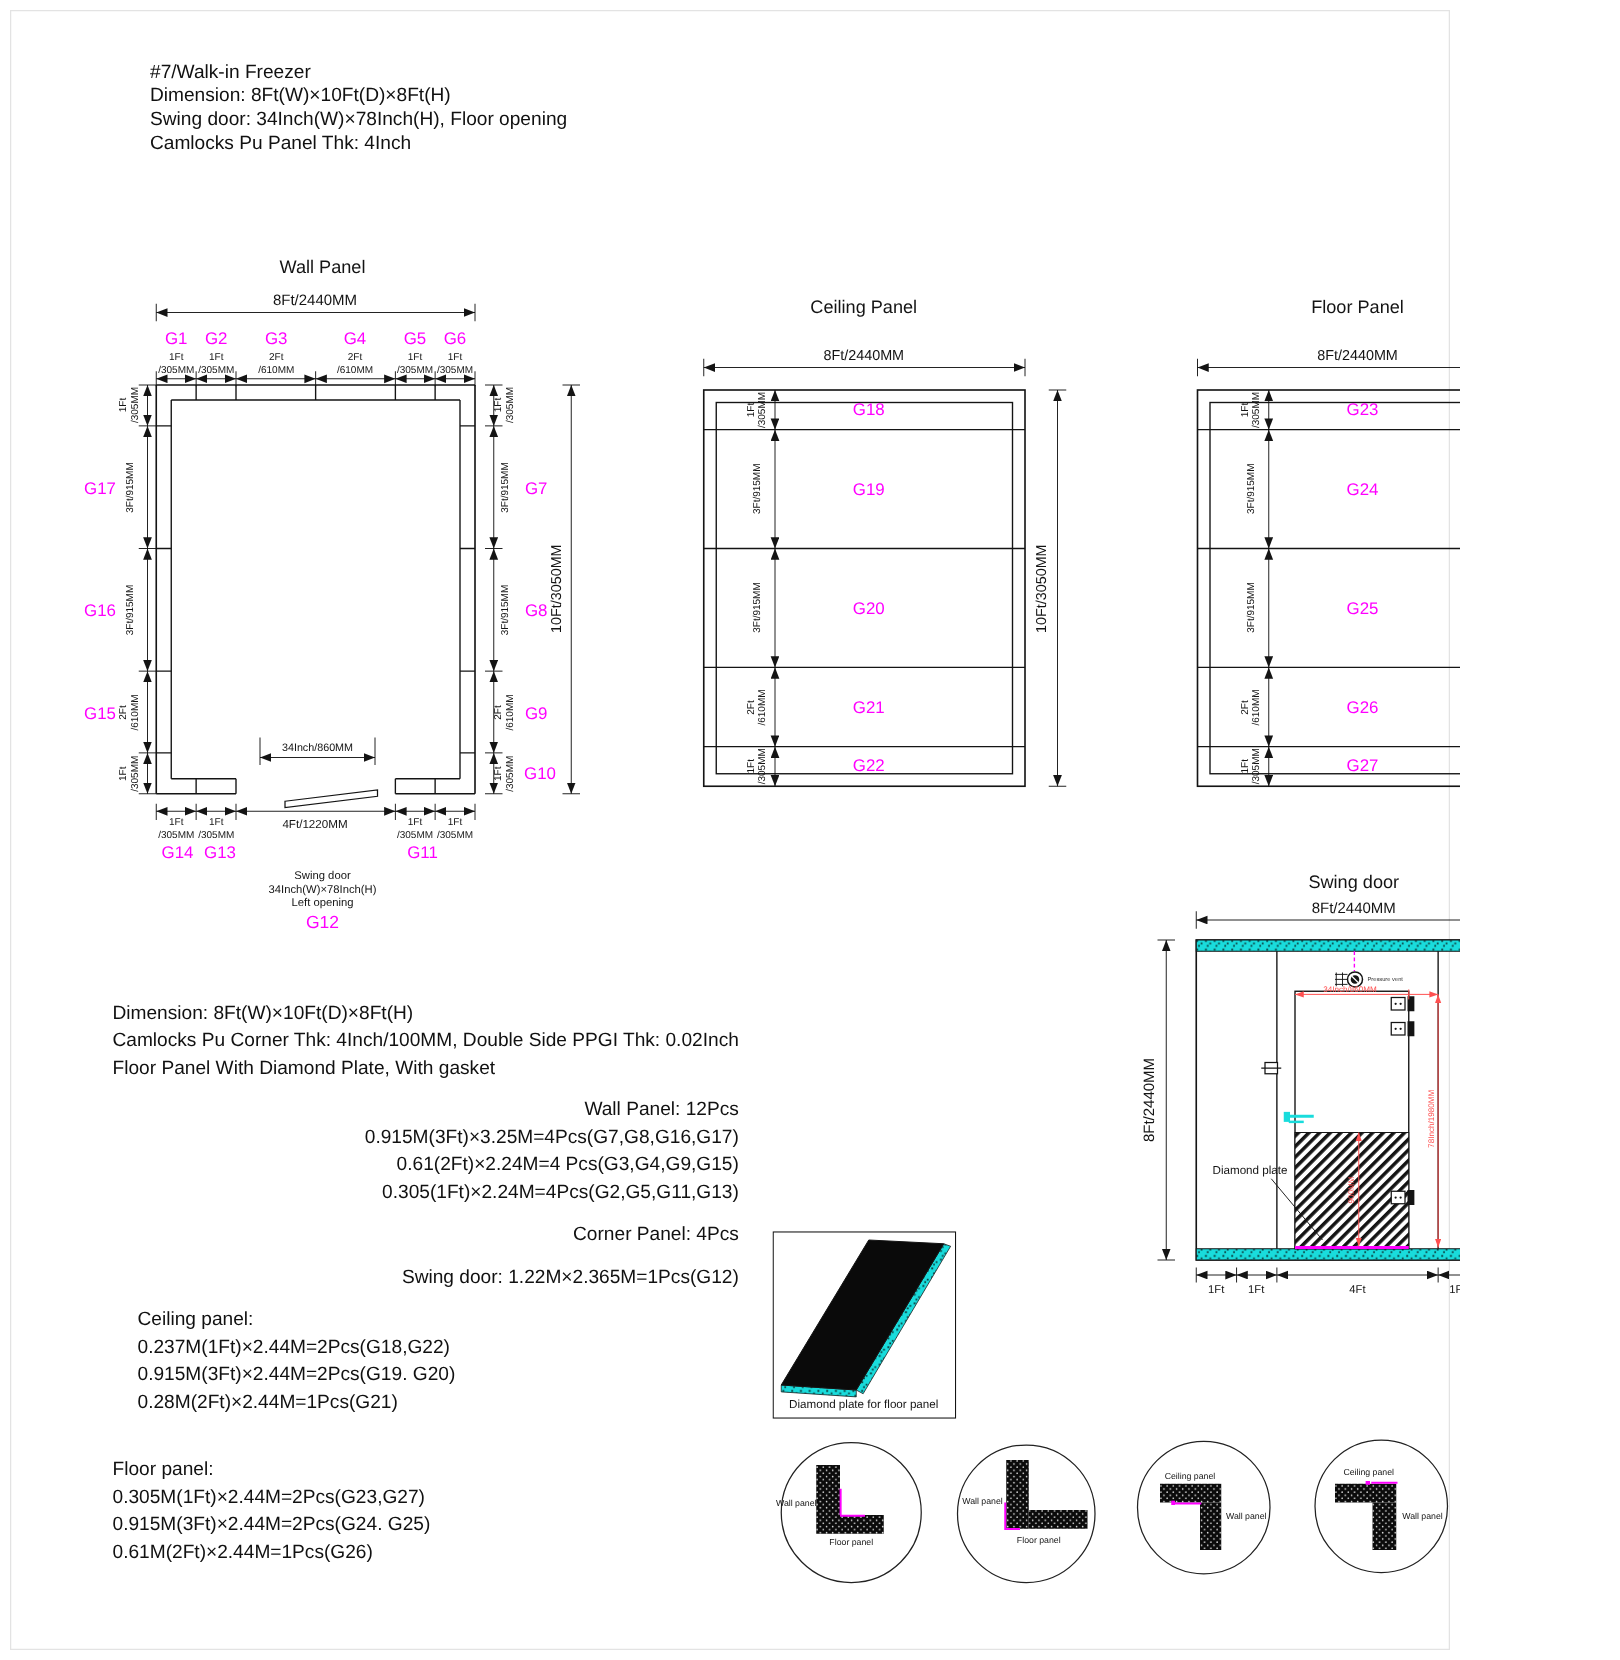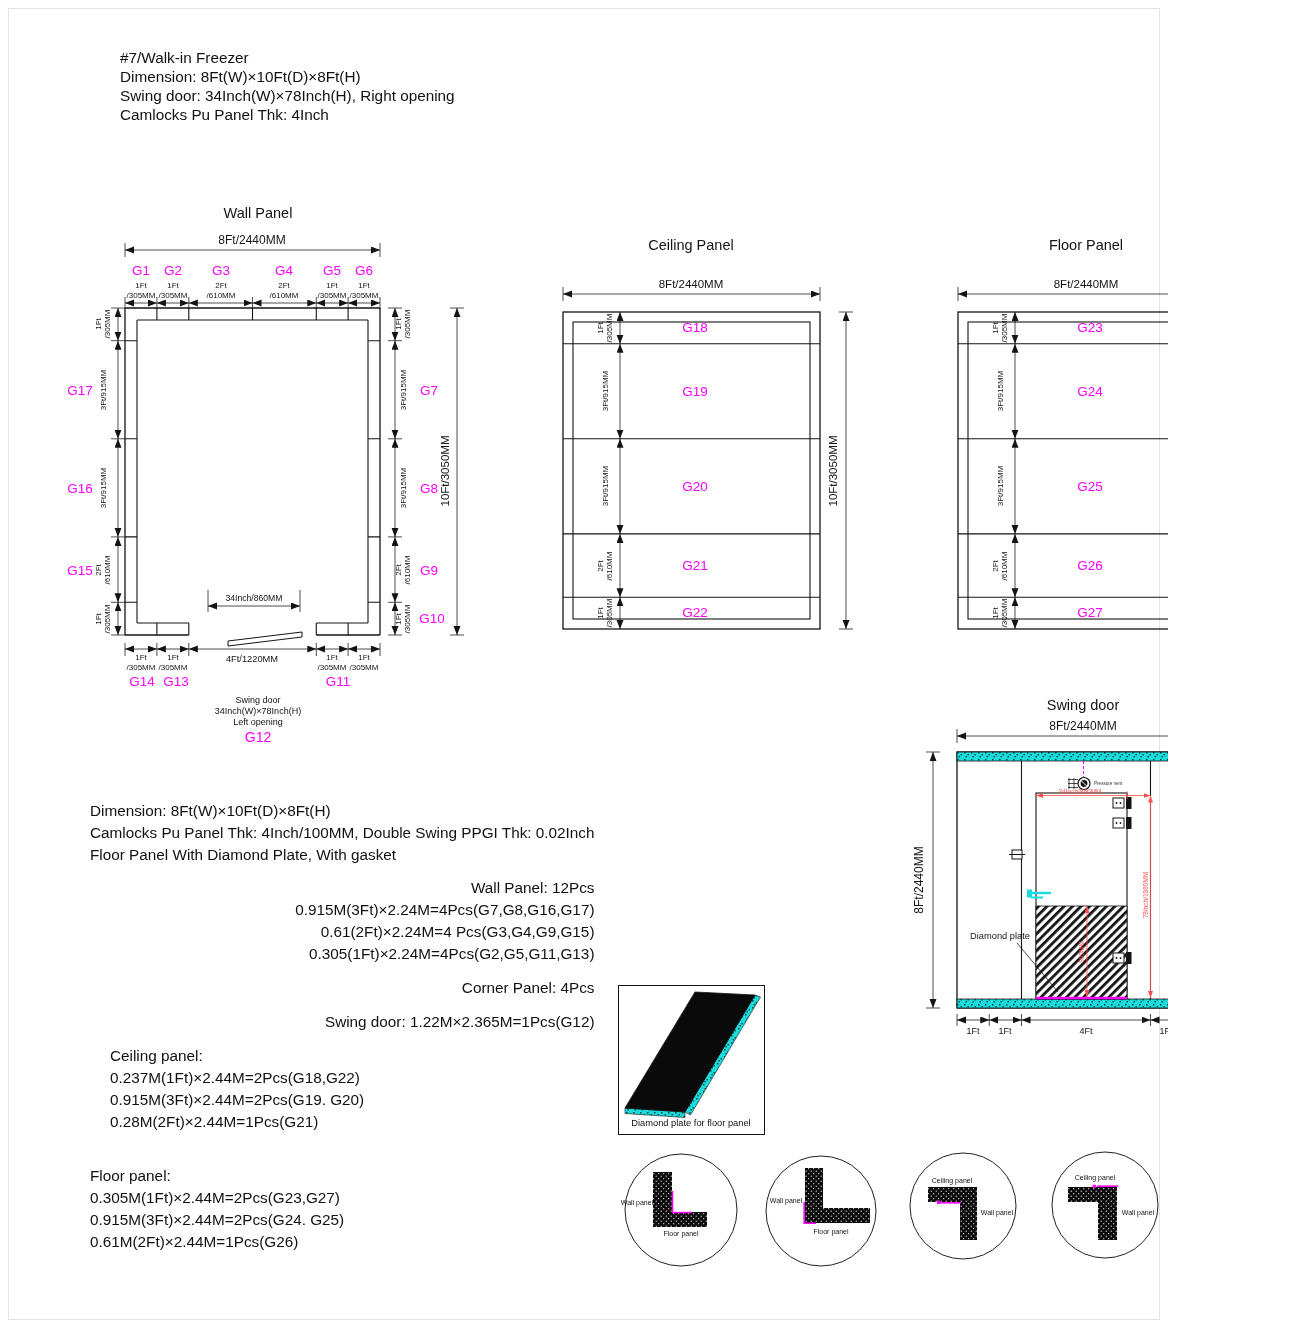--- a/index.html
+++ b/index.html
@@ -36,21 +36,21 @@
 </style>
 </head>
 <body>
 
 <div id="canvas">
   <div class="sheet"></div>
 
   <div class="abs hdr" style="left:120px;top:48px;">
     <div>#7/Walk-in Freezer</div>
     <div>Dimension: 8Ft(W)×10Ft(D)×8Ft(H)</div>
-    <div>Swing door: 34Inch(W)×78Inch(H), Right opening</div>
+    <div>Swing door: 34Inch(W)×78Inch(H), Floor opening</div>
     <div>Camlocks Pu Panel Thk: 4Inch</div>
   </div>
 
   <svg class="abs" style="left:55px;top:200px;" width="420" height="550">
     <defs>
       <marker id="a1" markerWidth="10" markerHeight="8" refX="9" refY="3.5" orient="auto-start-reverse" markerUnits="userSpaceOnUse">
           <path d="M0,0 L9,3.5 L0,7 z" fill="#141414"></path>
         </marker>
     </defs>
     <text class="tt" x="203" y="18" text-anchor="middle">Wall Panel</text>
@@ -376,26 +376,26 @@
       <text class="n9" x="105" y="339" text-anchor="middle">1Ft</text>
       <text class="n9" x="186" y="339" text-anchor="middle">4Ft</text>
       <text class="n9" x="266" y="339" text-anchor="middle">1Ft</text>
       <text class="n9" x="299" y="339" text-anchor="middle">1Ft</text>
     </g>
   </svg>
 
   <div class="abs specs" style="left:90px;top:800px;">
     <div class="blk">
       <div>Dimension: 8Ft(W)×10Ft(D)×8Ft(H)</div>
-      <div>Camlocks Pu Panel Thk: 4Inch/100MM, Double Swing PPGI Thk: 0.02Inch</div>
+      <div>Camlocks Pu Corner Thk: 4Inch/100MM, Double Side PPGI Thk: 0.02Inch</div>
       <div>Floor Panel With Diamond Plate, With gasket</div>
     </div>
     <div class="blk m12">
       <div>Wall Panel: 12Pcs</div>
-      <div>0.915M(3Ft)×2.24M=4Pcs(G7,G8,G16,G17)</div>
+      <div>0.915M(3Ft)×3.25M=4Pcs(G7,G8,G16,G17)</div>
       <div>0.61(2Ft)×2.24M=4 Pcs(G3,G4,G9,G15)</div>
       <div>0.305(1Ft)×2.24M=4Pcs(G2,G5,G11,G13)</div>
     </div>
     <div class="blk m12">
       <div>Corner Panel: 4Pcs</div>
     </div>
     <div class="blk m12">
       <div>Swing door: 1.22M×2.365M=1Pcs(G12)</div>
     </div>
     <div class="blk m32">

